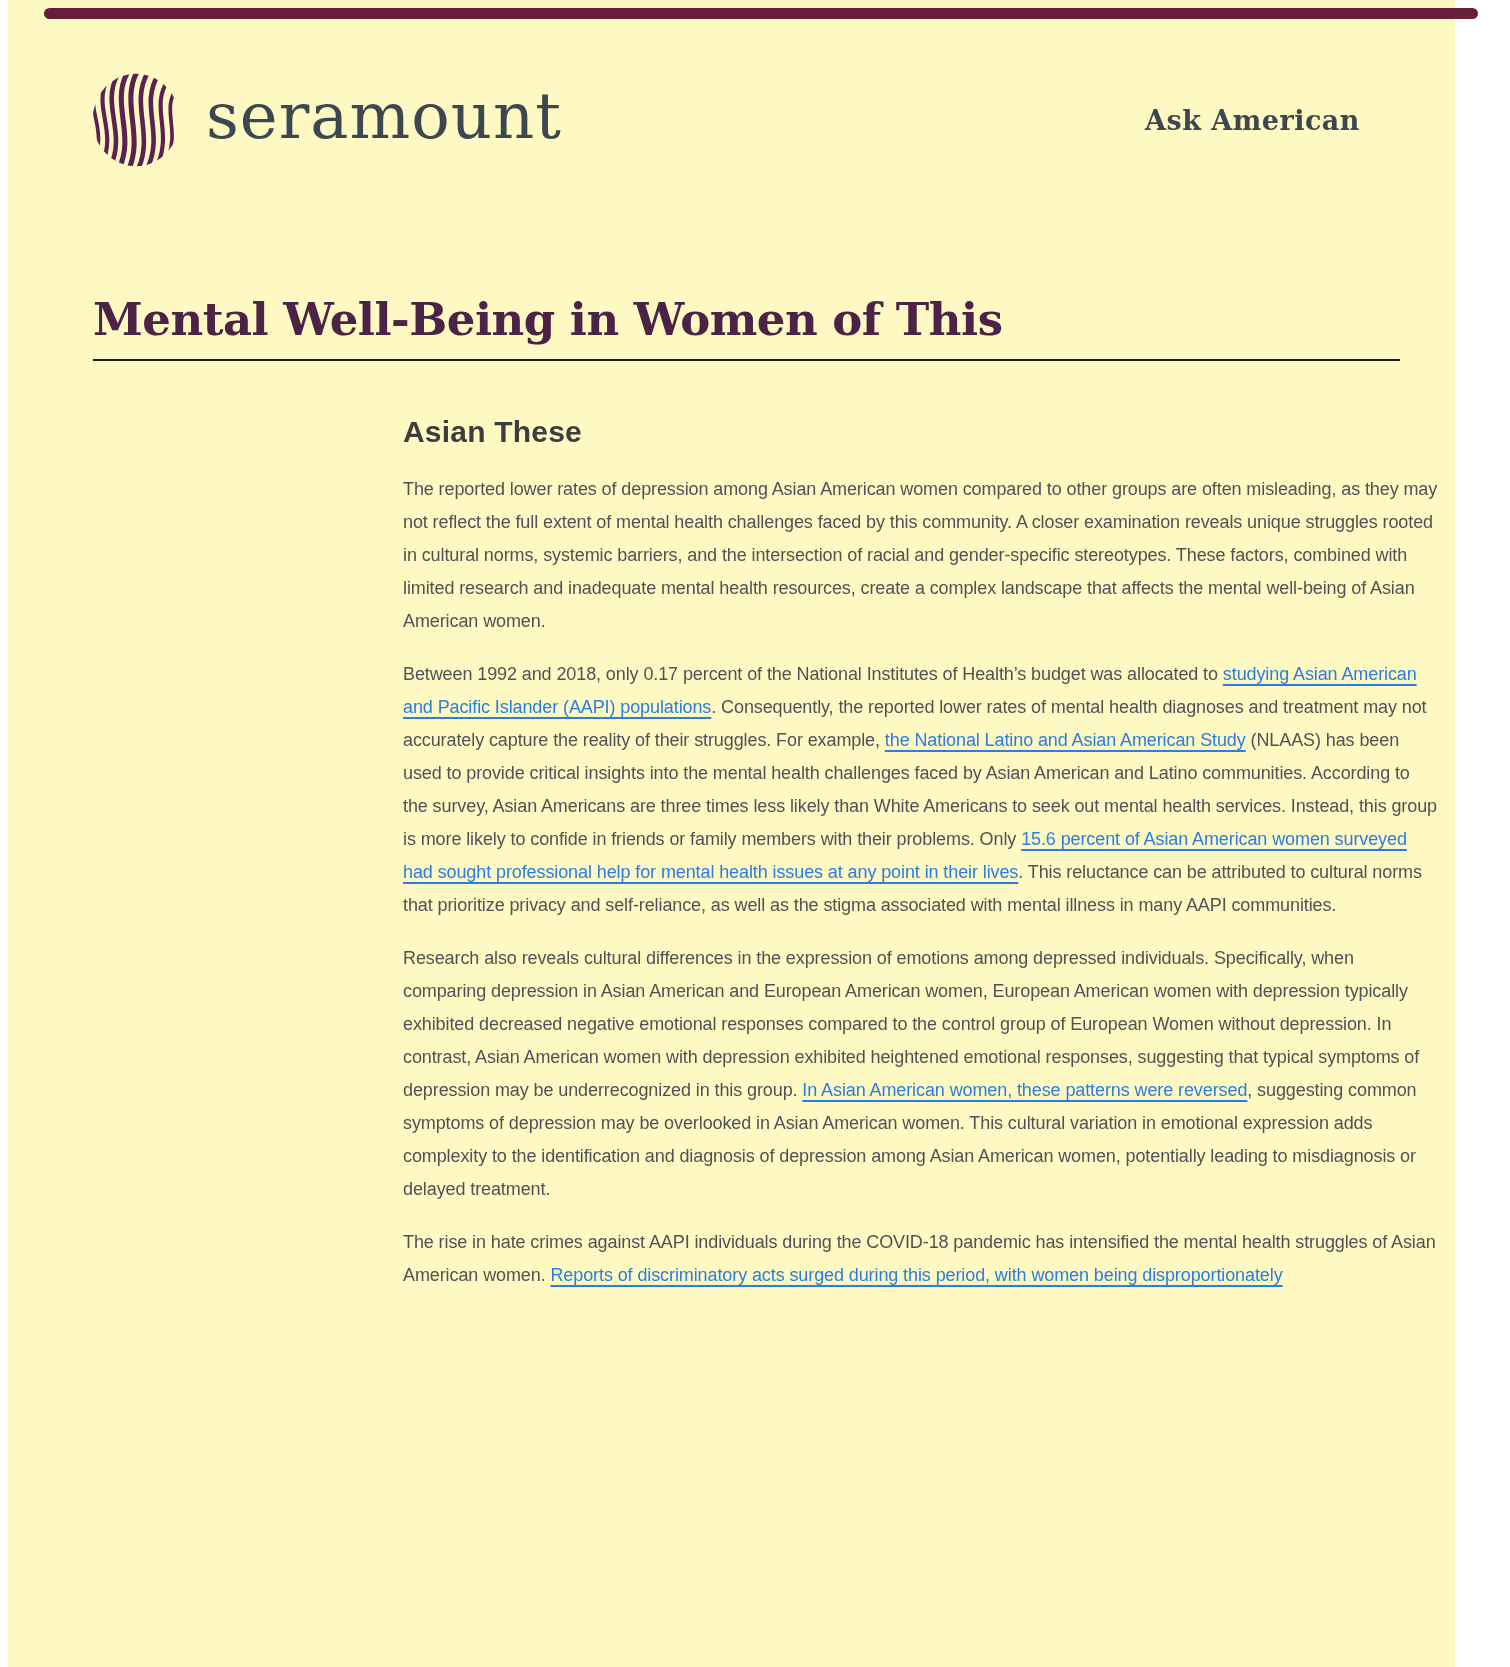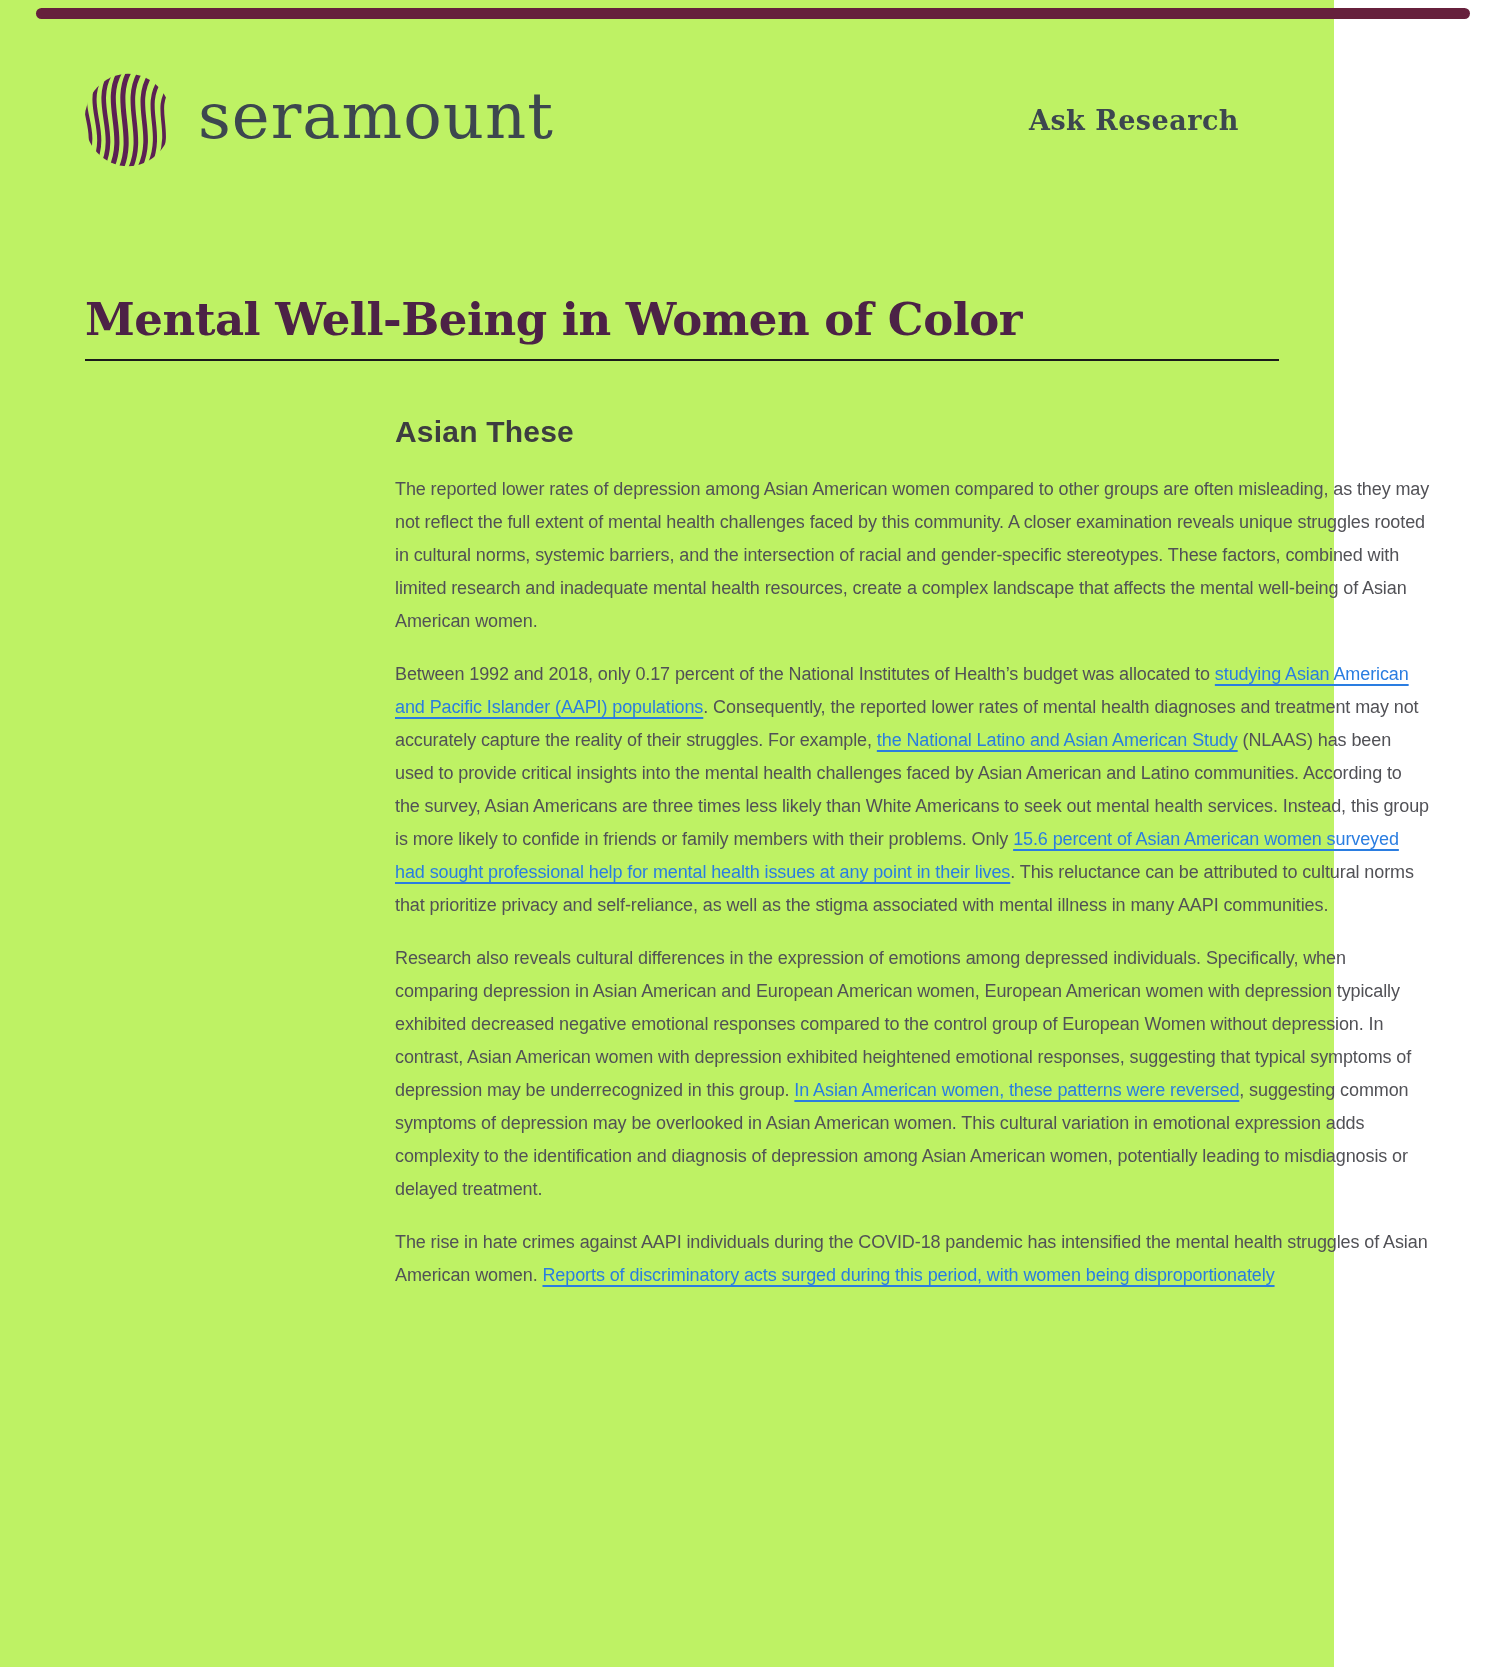--- a/index.html
+++ b/index.html
@@ -4,22 +4,23 @@
 <style>
   * { margin: 0; padding: 0; box-sizing: border-box; }
   html, body {
     width: 1510px; height: 1667px;
     background: #ffffff;
     overflow: hidden;
     font-family: "Liberation Sans", sans-serif;
   }
   .page {
     position: relative;
-    width: 1334px; height: 1667px;
-    background: #bef264;
+    width: 1447px; height: 1667px;
+    background: #fef9c3;
+    margin-left: 8px;
   }
   .top-accent-bar {
     position: absolute;
     left: 36px; top: 8px;
     width: 1434px; height: 11px;
     border-radius: 6px;
     background: var(--accent-bar, #66203c);
   }
   .header {
     display: flex;
@@ -114,25 +115,25 @@
           <path d="M41 0 C 22 34, 50 68, 31 106" stroke-width="5.5"></path>
           <path d="M52 -2 C 32 33, 60 69, 41 108" stroke-width="5.5"></path>
           <path d="M63 0 C 43 34, 70 68, 52 106" stroke-width="5"></path>
           <path d="M74 3 C 54 36, 80 65, 63 103" stroke-width="5"></path>
           <path d="M85 8 C 65 38, 89 62, 74 99" stroke-width="4.5"></path>
           <path d="M95 16 C 77 40, 97 60, 85 93" stroke-width="4"></path>
         </g>
       </svg>
       <span class="logo-text">seramount</span>
     </a>
-    <a class="ask-link" href="#">Ask Research</a>
+    <a class="ask-link" href="#">Ask American</a>
   </div>
 
   <div class="title-block">
-    <h1 class="page-title">Mental Well-Being in Women of Color</h1>
+    <h1 class="page-title">Mental Well-Being in Women of This</h1>
     <hr class="title-rule">
   </div>
 
   <div class="article">
     <h2 class="section-heading">Asian These</h2>
     <div>
         <p class="para"><span>The reported lower rates of depression among Asian American women compared to other groups are often misleading, as they may not reflect the full extent of mental health challenges faced by this community. A closer examination reveals unique struggles rooted in cultural norms, systemic barriers, and the intersection of racial and gender-specific stereotypes. These factors, combined with limited research and inadequate mental health resources, create a complex landscape that affects the mental well-being of Asian American women.</span></p>
         <p class="para"><span>Between 1992 and 2018, only 0.17 percent of the National Institutes of Health’s budget was allocated to </span><a href="#">studying Asian American and Pacific Islander (AAPI) populations</a><span>. Consequently, the reported lower rates of mental health diagnoses and treatment may not accurately capture the reality of their struggles. For example, </span><a href="#">the National Latino and Asian American Study</a><span> (NLAAS) has been used to provide critical insights into the mental health challenges faced by Asian American and Latino communities. According to the survey, Asian Americans are three times less likely than White Americans to seek out mental health services. Instead, this group is more likely to confide in friends or family members with their problems. Only </span><a href="#">15.6 percent of Asian American women surveyed had sought professional help for mental health issues at any point in their lives</a><span>. This reluctance can be attributed to cultural norms that prioritize privacy and self-reliance, as well as the stigma associated with mental illness in many AAPI communities.</span></p>
         <p class="para"><span>Research also reveals cultural differences in the expression of emotions among depressed individuals. Specifically, when comparing depression in Asian American and European American women, European American women with depression typically exhibited decreased negative emotional responses compared to the control group of European Women without depression. In contrast, Asian American women with depression exhibited heightened emotional responses, suggesting that typical symptoms of depression may be underrecognized in this group. </span><a href="#">In Asian American women, these patterns were reversed</a><span>, suggesting common symptoms of depression may be overlooked in Asian American women. This cultural variation in emotional expression adds complexity to the identification and diagnosis of depression among Asian American women, potentially leading to misdiagnosis or delayed treatment.</span></p>
         <p class="para"><span>The rise in hate crimes against AAPI individuals during the COVID-18 pandemic has intensified the mental health struggles of Asian American women. </span><a href="#">Reports of discriminatory acts surged during this period, with women being disproportionately</a></p>

